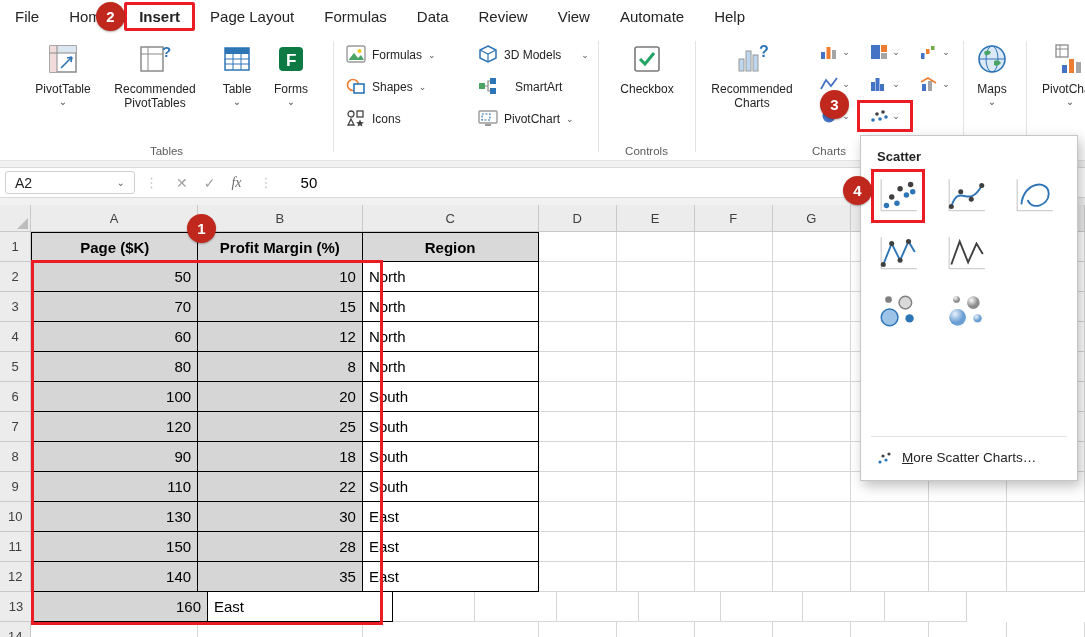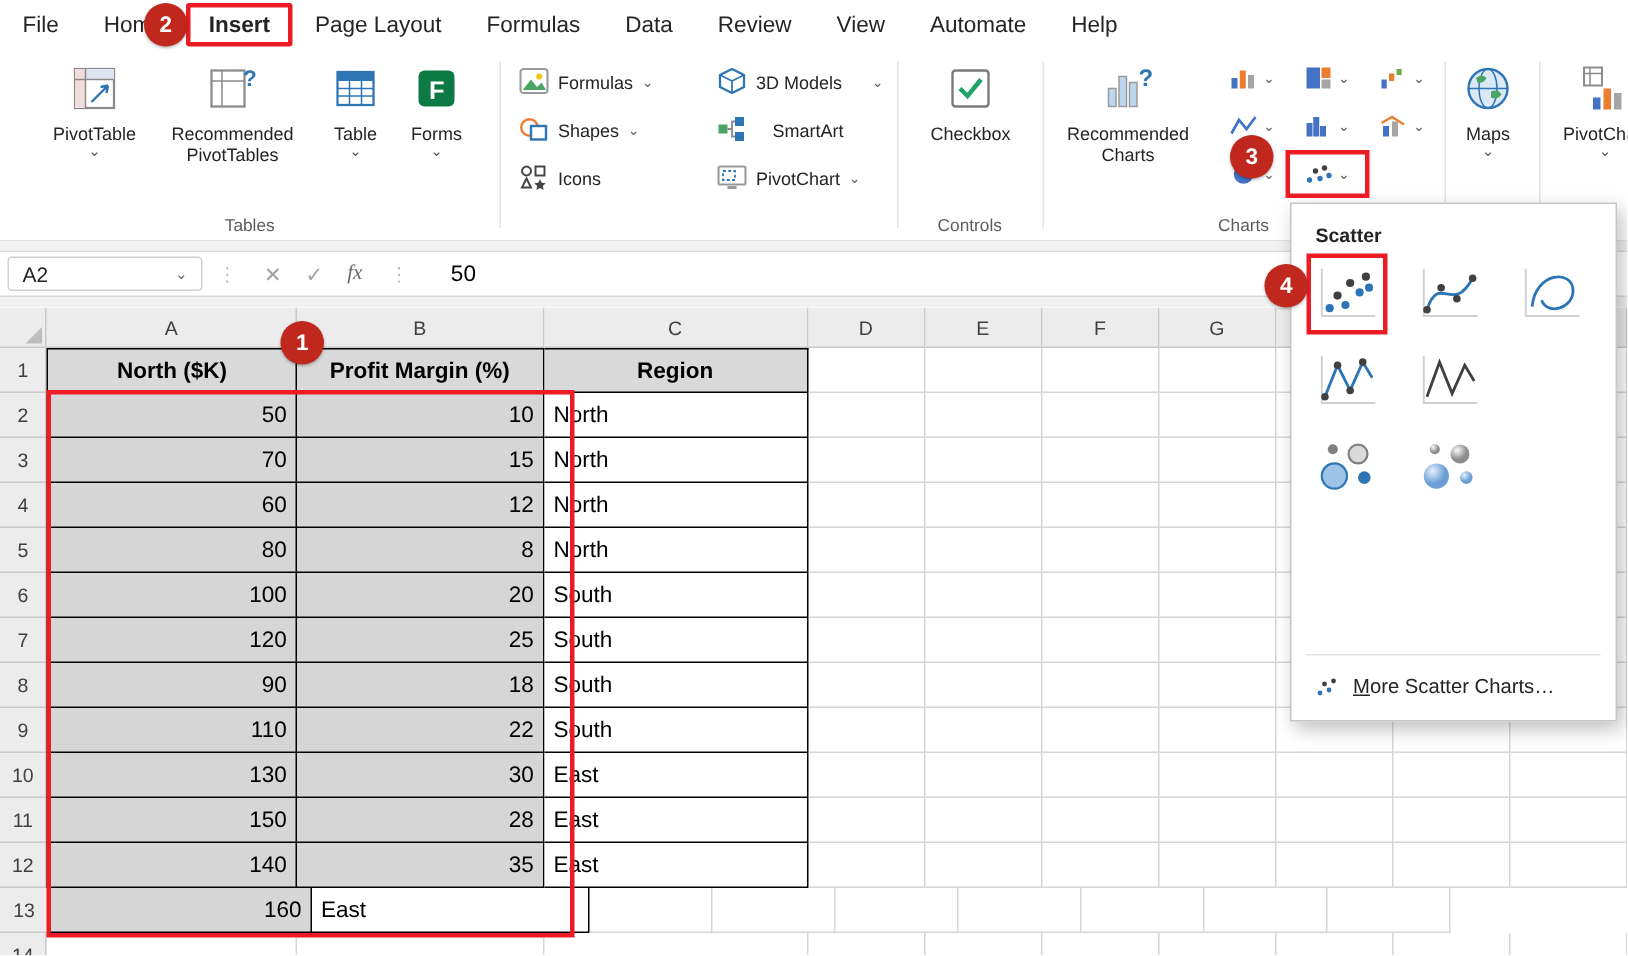--- a/index.html
+++ b/index.html
@@ -374,21 +374,21 @@
         <div class="colh" style="width: 82px;">E</div>
         <div class="colh" style="width: 82px;">F</div>
         <div class="colh" style="width: 82px;">G</div>
         <div class="colh" style="width: 82px;"></div>
         <div class="colh" style="width: 82px;"></div>
         <div class="colh" style="width: 82px;"></div>
       </div>
     <div>
         <div class="srow">
           <div class="rowh">1</div>
-          <div class="cell tcell bl bt thead" style="width: 175px;">North ($K)</div>
+          <div class="cell tcell bl bt thead" style="width: 175px;">Page ($K)</div>
           <div class="cell tcell bt thead" style="width: 173px;">Profit Margin (%)</div>
           <div class="cell tcell bt thead" style="width: 185px;">Region</div>
           <div class="cell" style="width: 82px;"></div>
           <div class="cell" style="width: 82px;"></div>
           <div class="cell" style="width: 82px;"></div>
           <div class="cell" style="width: 82px;"></div>
           <div class="cell" style="width: 82px;"></div>
           <div class="cell" style="width: 82px;"></div>
           <div class="cell" style="width: 82px;"></div>
         </div>

